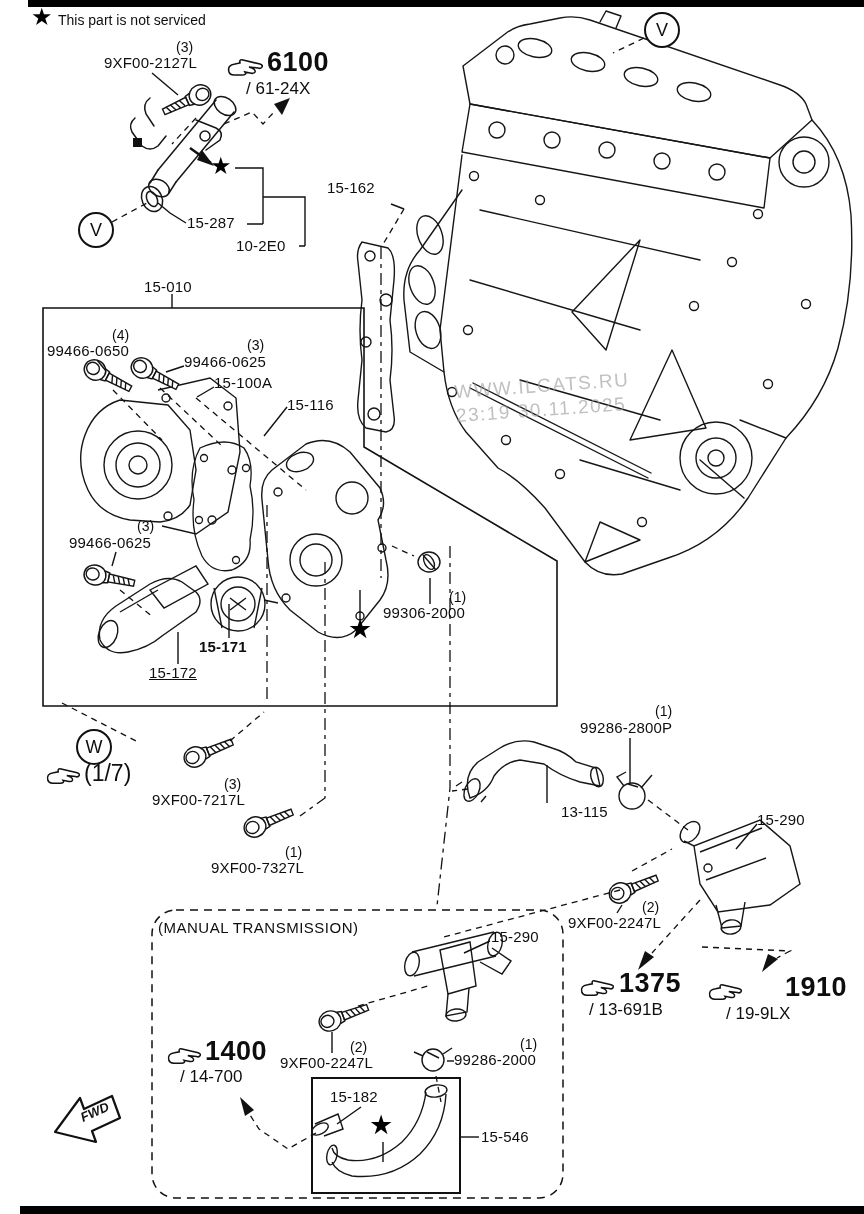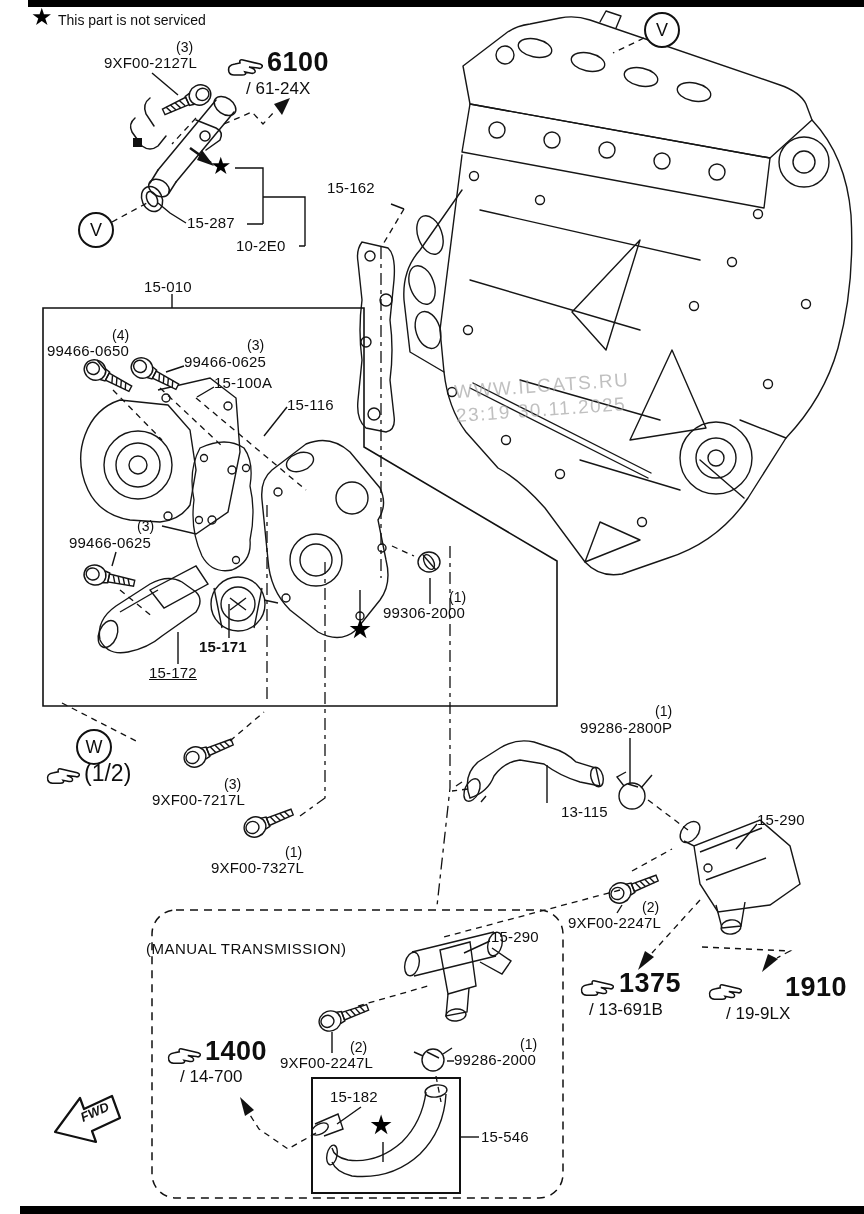--- a/index.html
+++ b/index.html
@@ -326,39 +326,39 @@
   <div class="qty" style="left:224px;top:777px;">(3)</div>
   <div class="lbl" style="left:152px;top:792px;">9XF00-7217L</div>
   <div class="qty" style="left:285px;top:845px;">(1)</div>
   <div class="lbl" style="left:211px;top:860px;">9XF00-7327L</div>
   <div class="qty" style="left:655px;top:704px;">(1)</div>
   <div class="lbl" style="left:580px;top:720px;">99286-2800P</div>
   <div class="lbl" style="left:517px;top:804px;margin-left:44px;">13-115</div>
   <div class="lbl" style="left:757px;top:812px;">15-290</div>
   <div class="qty" style="left:642px;top:900px;">(2)</div>
   <div class="lbl" style="left:568px;top:915px;">9XF00-2247L</div>
-  <div class="mtlabel" style="left:146px;top:919px;margin-top:21px;">(MANUAL TRANSMISSION)</div>
+  <div class="mtlabel" style="left:158px;top:919px;">(MANUAL TRANSMISSION)</div>
   <div class="lbl" style="left:491px;top:929px;">15-290</div>
   <div class="qty" style="left:350px;top:1040px;">(2)</div>
   <div class="lbl" style="left:280px;top:1055px;">9XF00-2247L</div>
   <div class="qty" style="left:520px;top:1037px;">(1)</div>
   <div class="lbl" style="left:454px;top:1052px;">99286-2000</div>
   <div class="lbl" style="left:330px;top:1089px;">15-182</div>
   <div class="lbl" style="left:481px;top:1129px;">15-546</div>
 
   <svg class="hand" style="left:226px;top:57px;" width="38" height="24" viewBox="0 0 38 24">
     <path d="M3,15 Q1,8 9,7 L14,6 Q13,2 17,3 L34,7 Q37,8 36,10 Q35,12 32,11 L23,10 Q30,12 29,15 Q28,17 24,16 L19,15 Q21,18 16,18 L8,18 Q4,18 3,15 Z" stroke="#111" fill="#fff" stroke-width="1.6"></path>
   </svg>
   <div class="big" style="left:267px;top:49px;">6100</div>
   <div class="sub" style="left:246px;top:80px;">/ 61-24X</div>
 
   <svg class="hand" style="left:45px;top:766px;" width="36" height="23" viewBox="0 0 38 24">
     <path d="M3,15 Q1,8 9,7 L14,6 Q13,2 17,3 L34,7 Q37,8 36,10 Q35,12 32,11 L23,10 Q30,12 29,15 Q28,17 24,16 L19,15 Q21,18 16,18 L8,18 Q4,18 3,15 Z" stroke="#111" fill="#fff" stroke-width="1.6"></path>
   </svg>
-  <div style="position:absolute;left:84px;top:760px;font-size:23px;white-space:nowrap;">(1/2)</div>
+  <div style="position:absolute;left:84px;top:760px;font-size:23px;white-space:nowrap;">(1/7)</div>
 
   <svg class="hand" style="left:579px;top:978px;" width="36" height="23" viewBox="0 0 38 24">
     <path d="M3,15 Q1,8 9,7 L14,6 Q13,2 17,3 L34,7 Q37,8 36,10 Q35,12 32,11 L23,10 Q30,12 29,15 Q28,17 24,16 L19,15 Q21,18 16,18 L8,18 Q4,18 3,15 Z" stroke="#111" fill="#fff" stroke-width="1.6"></path>
   </svg>
   <div class="big" style="left:619px;top:970px;">1375</div>
   <div class="sub" style="left:589px;top:1001px;">/ 13-691B</div>
 
   <svg class="hand" style="left:707px;top:982px;" width="36" height="23" viewBox="0 0 38 24">
     <path d="M3,15 Q1,8 9,7 L14,6 Q13,2 17,3 L34,7 Q37,8 36,10 Q35,12 32,11 L23,10 Q30,12 29,15 Q28,17 24,16 L19,15 Q21,18 16,18 L8,18 Q4,18 3,15 Z" stroke="#111" fill="#fff" stroke-width="1.6"></path>
   </svg>

